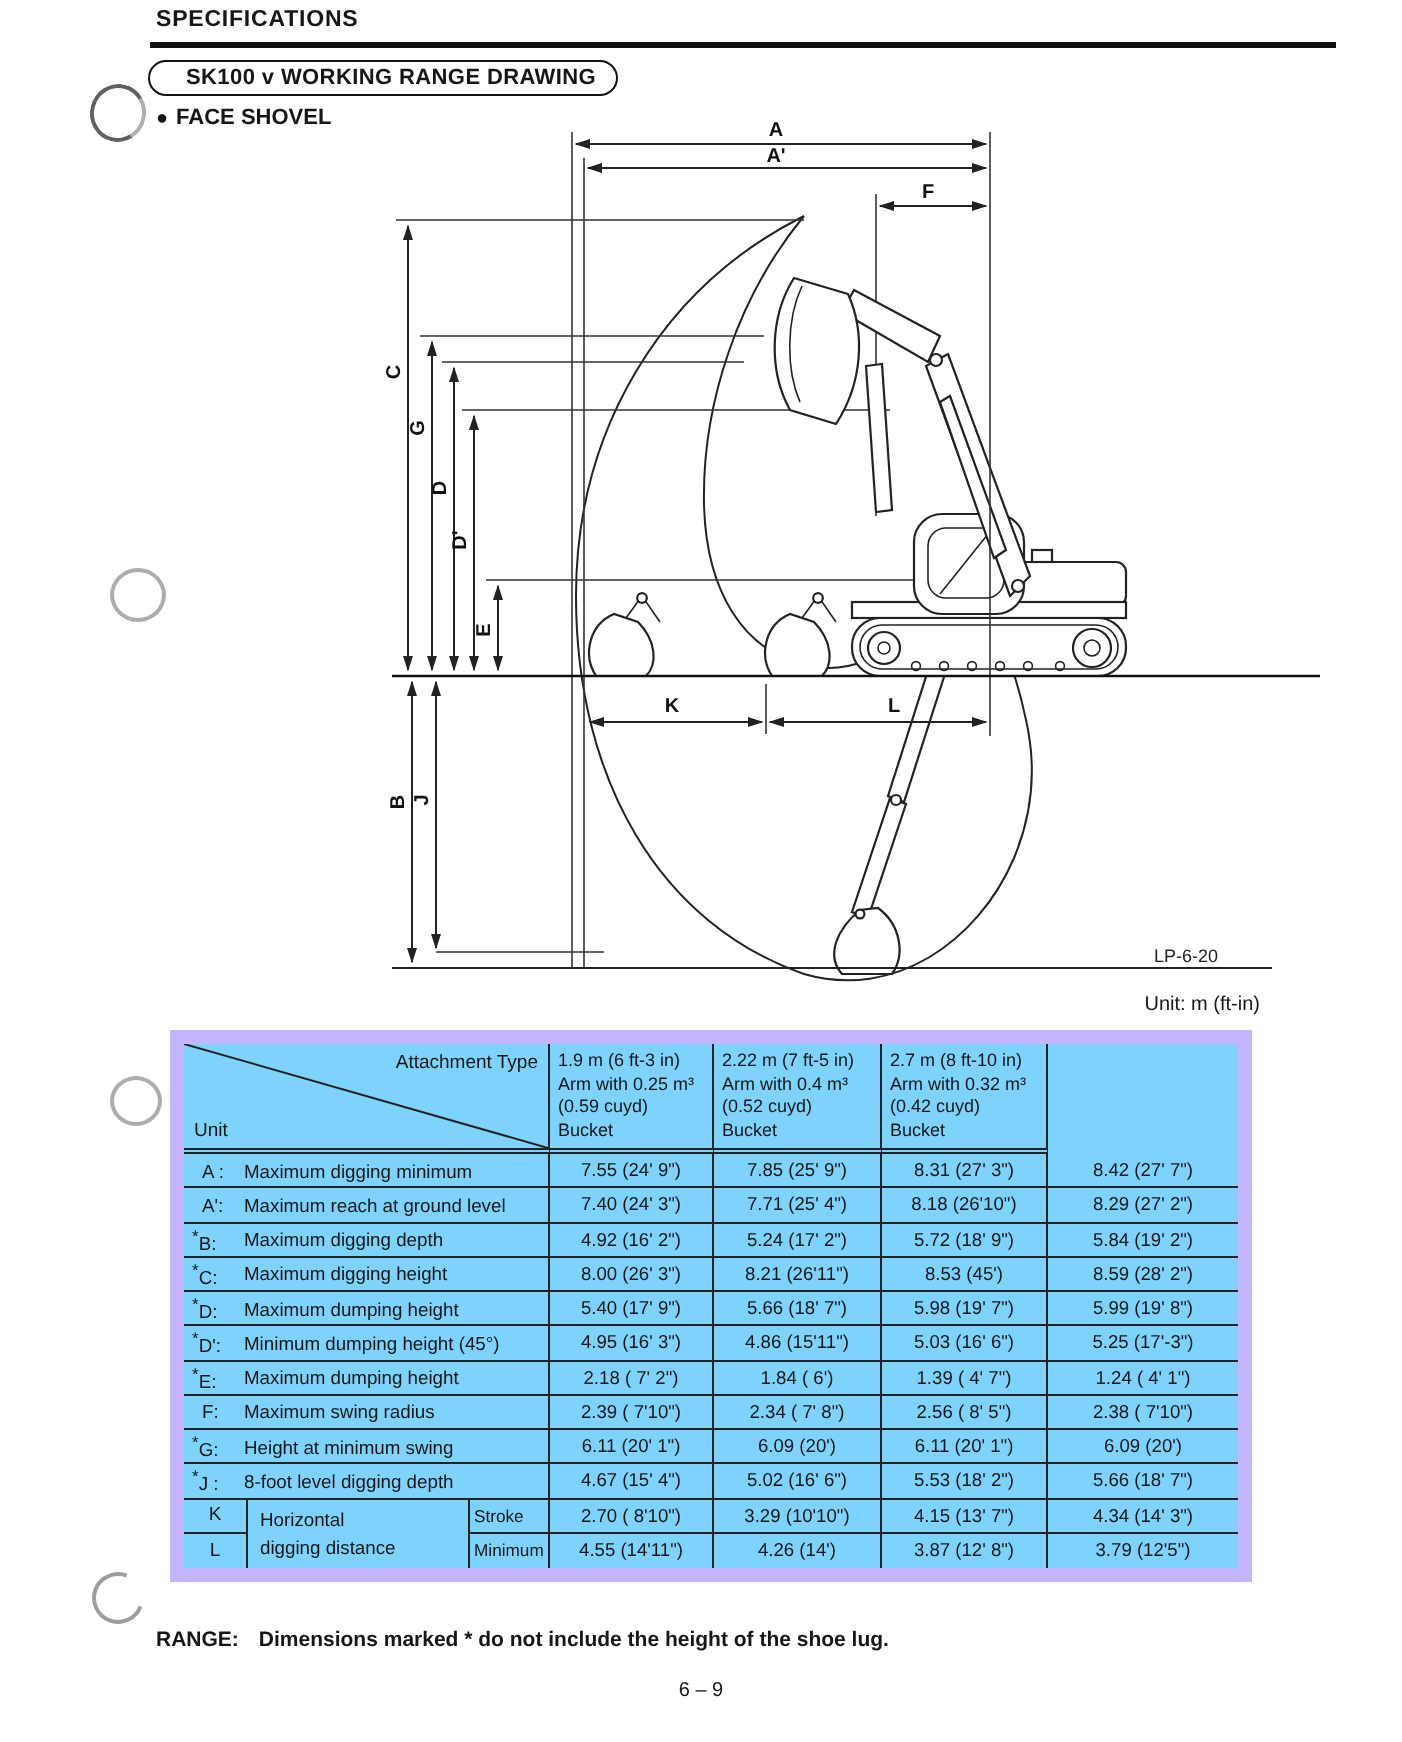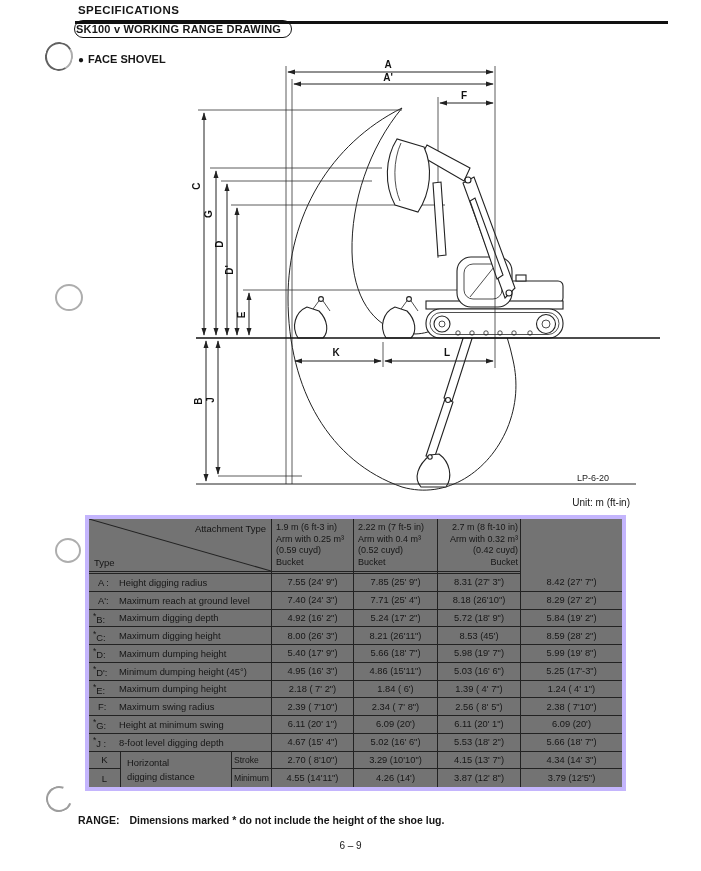--- a/index.html
+++ b/index.html
@@ -5,21 +5,21 @@
   html,body{margin:0;padding:0;}
   body{
     width:701px;height:871px;position:relative;background:#ffffff;
     font-family:"Liberation Sans","DejaVu Sans",sans-serif;color:#161616;
     overflow:hidden;
   }
   .abs{position:absolute;}
   
   .spec-title{left:78px;top:4px;font-size:11.5px;font-weight:bold;letter-spacing:.4px;}
   .head-rule{left:75px;top:21px;width:593px;height:3px;background:#111;}
-  .range-box{left:74px;top:20px;border:1.6px solid #111;border-radius:9px;padding:2px 10px 2px 1px;
+  .range-box{left:74px;top:30px;border:1.6px solid #111;border-radius:9px;padding:2px 10px 2px 18px;
              font-size:11px;font-weight:bold;letter-spacing:.2px;}
   .face-line{left:78px;top:53px;font-size:11px;font-weight:bold;}
   .face-line .bullet{font-size:10px;margin-right:4px;}
   
   .punch{border-radius:50%;border:2px solid #6a6a6a;opacity:.55;}
   .p1{left:45px;top:42px;width:24px;height:25px;border-color:#3a3a3a;opacity:.8;transform:rotate(14deg);border-right-color:#999;}
   .p2{left:55px;top:284px;width:24px;height:23px;}
   .p3{left:55px;top:538px;width:22px;height:21px;}
   .p4{left:46px;top:786px;width:22px;height:22px;border-right-color:transparent;transform:rotate(-24deg);opacity:.65;}
   
@@ -28,23 +28,23 @@
   .ext{stroke:#333;stroke-width:.8;fill:none;}
   .env{stroke:#222;stroke-width:1;fill:none;}
   .grd{stroke:#111;stroke-width:1.3;fill:none;}
   .part{stroke:#222;stroke-width:1.1;fill:#fff;}
   .det{stroke:#222;stroke-width:.8;fill:none;}
   text.dl{font-family:"Liberation Sans",sans-serif;font-size:10px;font-weight:bold;fill:#111;}
   text.fig{font-family:"Liberation Sans",sans-serif;font-size:9px;fill:#222;}
   
   .unit{left:504px;top:497px;width:126px;text-align:right;font-size:10px;}
   
-  .spec-table{left:85px;top:515px;width:541px;height:276px;border:4px solid #c4b5fd;box-sizing:border-box;
+  .spec-table{left:85px;top:515px;width:541px;height:276px;border:7px solid #c4b5fd;box-sizing:border-box;
               display:grid;grid-template-columns:32px 111px 40px 82px 84px 83px 1fr;
-              grid-template-rows:55px repeat(12,1fr);background:#737373;}
+              grid-template-rows:55px repeat(12,1fr);background:#7dd3fc;}
   .cell{border-right:1px solid #222;border-bottom:1px solid #222;box-sizing:border-box;overflow:hidden;}
   .cell.nr{border-right:none;} .cell.nb{border-bottom:none;}
   .cell.hrow{border-bottom:3px double #222;}
   .corner{position:relative;}
   .corner .diag{position:absolute;left:0;top:0;width:100%;height:100%;}
   .corner .diag line{stroke:#222;stroke-width:1;vector-effect:non-scaling-stroke;}
   .corner .att{position:absolute;top:4px;right:5px;font-size:9.5px;}
   .corner .item{position:absolute;bottom:3px;left:5px;font-size:9.5px;}
   .hcol{font-size:9px;line-height:1.3;padding:3px 2px 2px 4px;}
   .hcol span{display:block;white-space:nowrap;}
@@ -186,43 +186,43 @@
 </svg>
 
 <div class="abs unit">Unit:  m (ft-in)</div>
 
 <div class="abs spec-table">
     <div class="cell corner hrow" style="grid-area: 1 / 1 / auto / 4;">
       <svg class="diag" viewBox="0 0 100 100" preserveAspectRatio="none">
         <line x1="0" y1="0" x2="100" y2="100"></line>
       </svg>
       <span class="att">Attachment Type</span>
-      <span class="item">Type</span>
+      <span class="item">Unit</span>
     </div>
     <div class="cell hcol hrow" style="grid-area: 1 / 4;">
       <span>1.9 m (6 ft-3 in)</span>
       <span>Arm with 0.25 m³</span>
       <span>(0.59 cuyd)</span>
       <span>Bucket</span>
     </div>
     <div class="cell hcol hrow" style="grid-area: 1 / 5;">
       <span>2.22 m (7 ft-5 in)</span>
       <span>Arm with 0.4 m³</span>
       <span>(0.52 cuyd)</span>
       <span>Bucket</span>
     </div>
-    <div class="cell hcol hrow" style="grid-area: 1 / 6; text-align: right;">
+    <div class="cell hcol hrow" style="grid-area: 1 / 6;">
       <span>2.7 m (8 ft-10 in)</span>
       <span>Arm with 0.32 m³</span>
       <span>(0.42 cuyd)</span>
       <span>Bucket</span>
     </div>
     <div class="cell lcell" style="grid-area: 2 / 1 / auto / 4;">
       <span class="rkey">A :</span>
-      <span class="rlabel">Height digging radius</span>
+      <span class="rlabel">Maximum digging minimum</span>
     </div>
     <div class="cell vcell" style="grid-area: 2 / 4;">7.55 (24' 9")</div>
     <div class="cell vcell" style="grid-area: 2 / 5;">7.85 (25' 9")</div>
     <div class="cell vcell" style="grid-area: 2 / 6;">8.31 (27' 3")</div>
     <div class="cell vcell nr" style="grid-area: 2 / 7;">8.42 (27' 7")</div>
     <div class="cell lcell" style="grid-area: 3 / 1 / auto / 4;">
       <span class="rkey">A':</span>
       <span class="rlabel">Maximum reach at ground level</span>
     </div>
     <div class="cell vcell" style="grid-area: 3 / 4;">7.40 (24' 3")</div>

